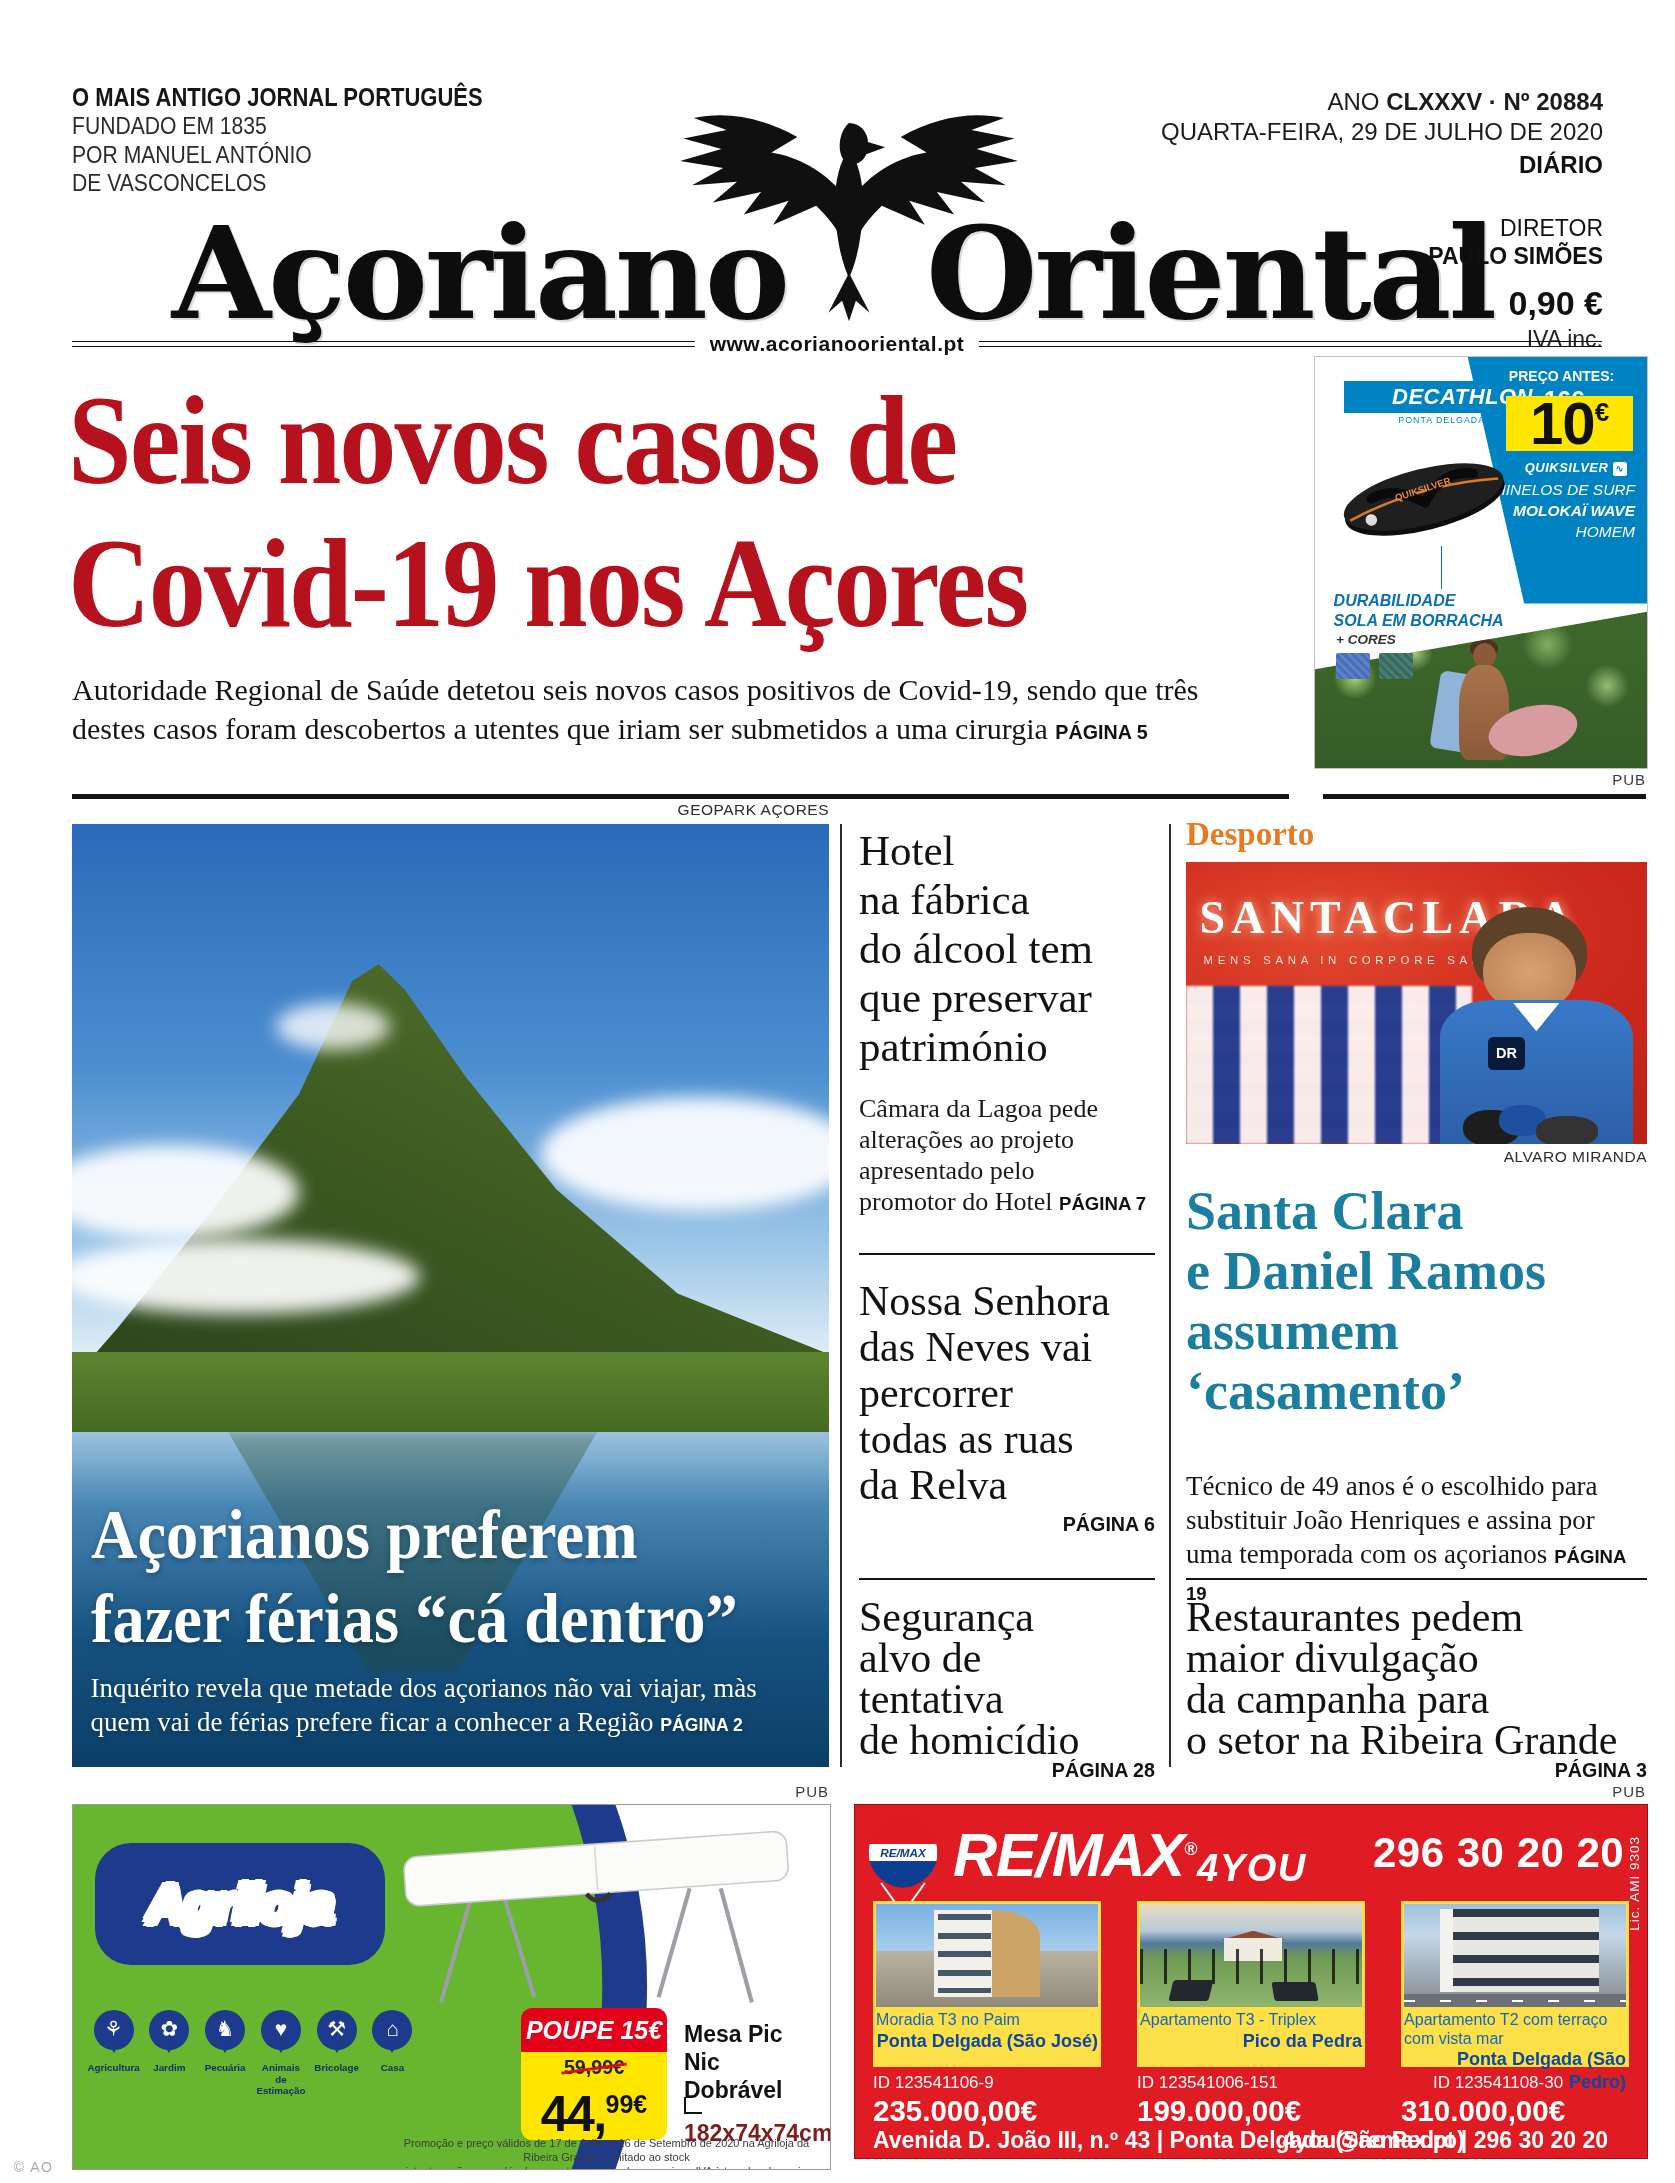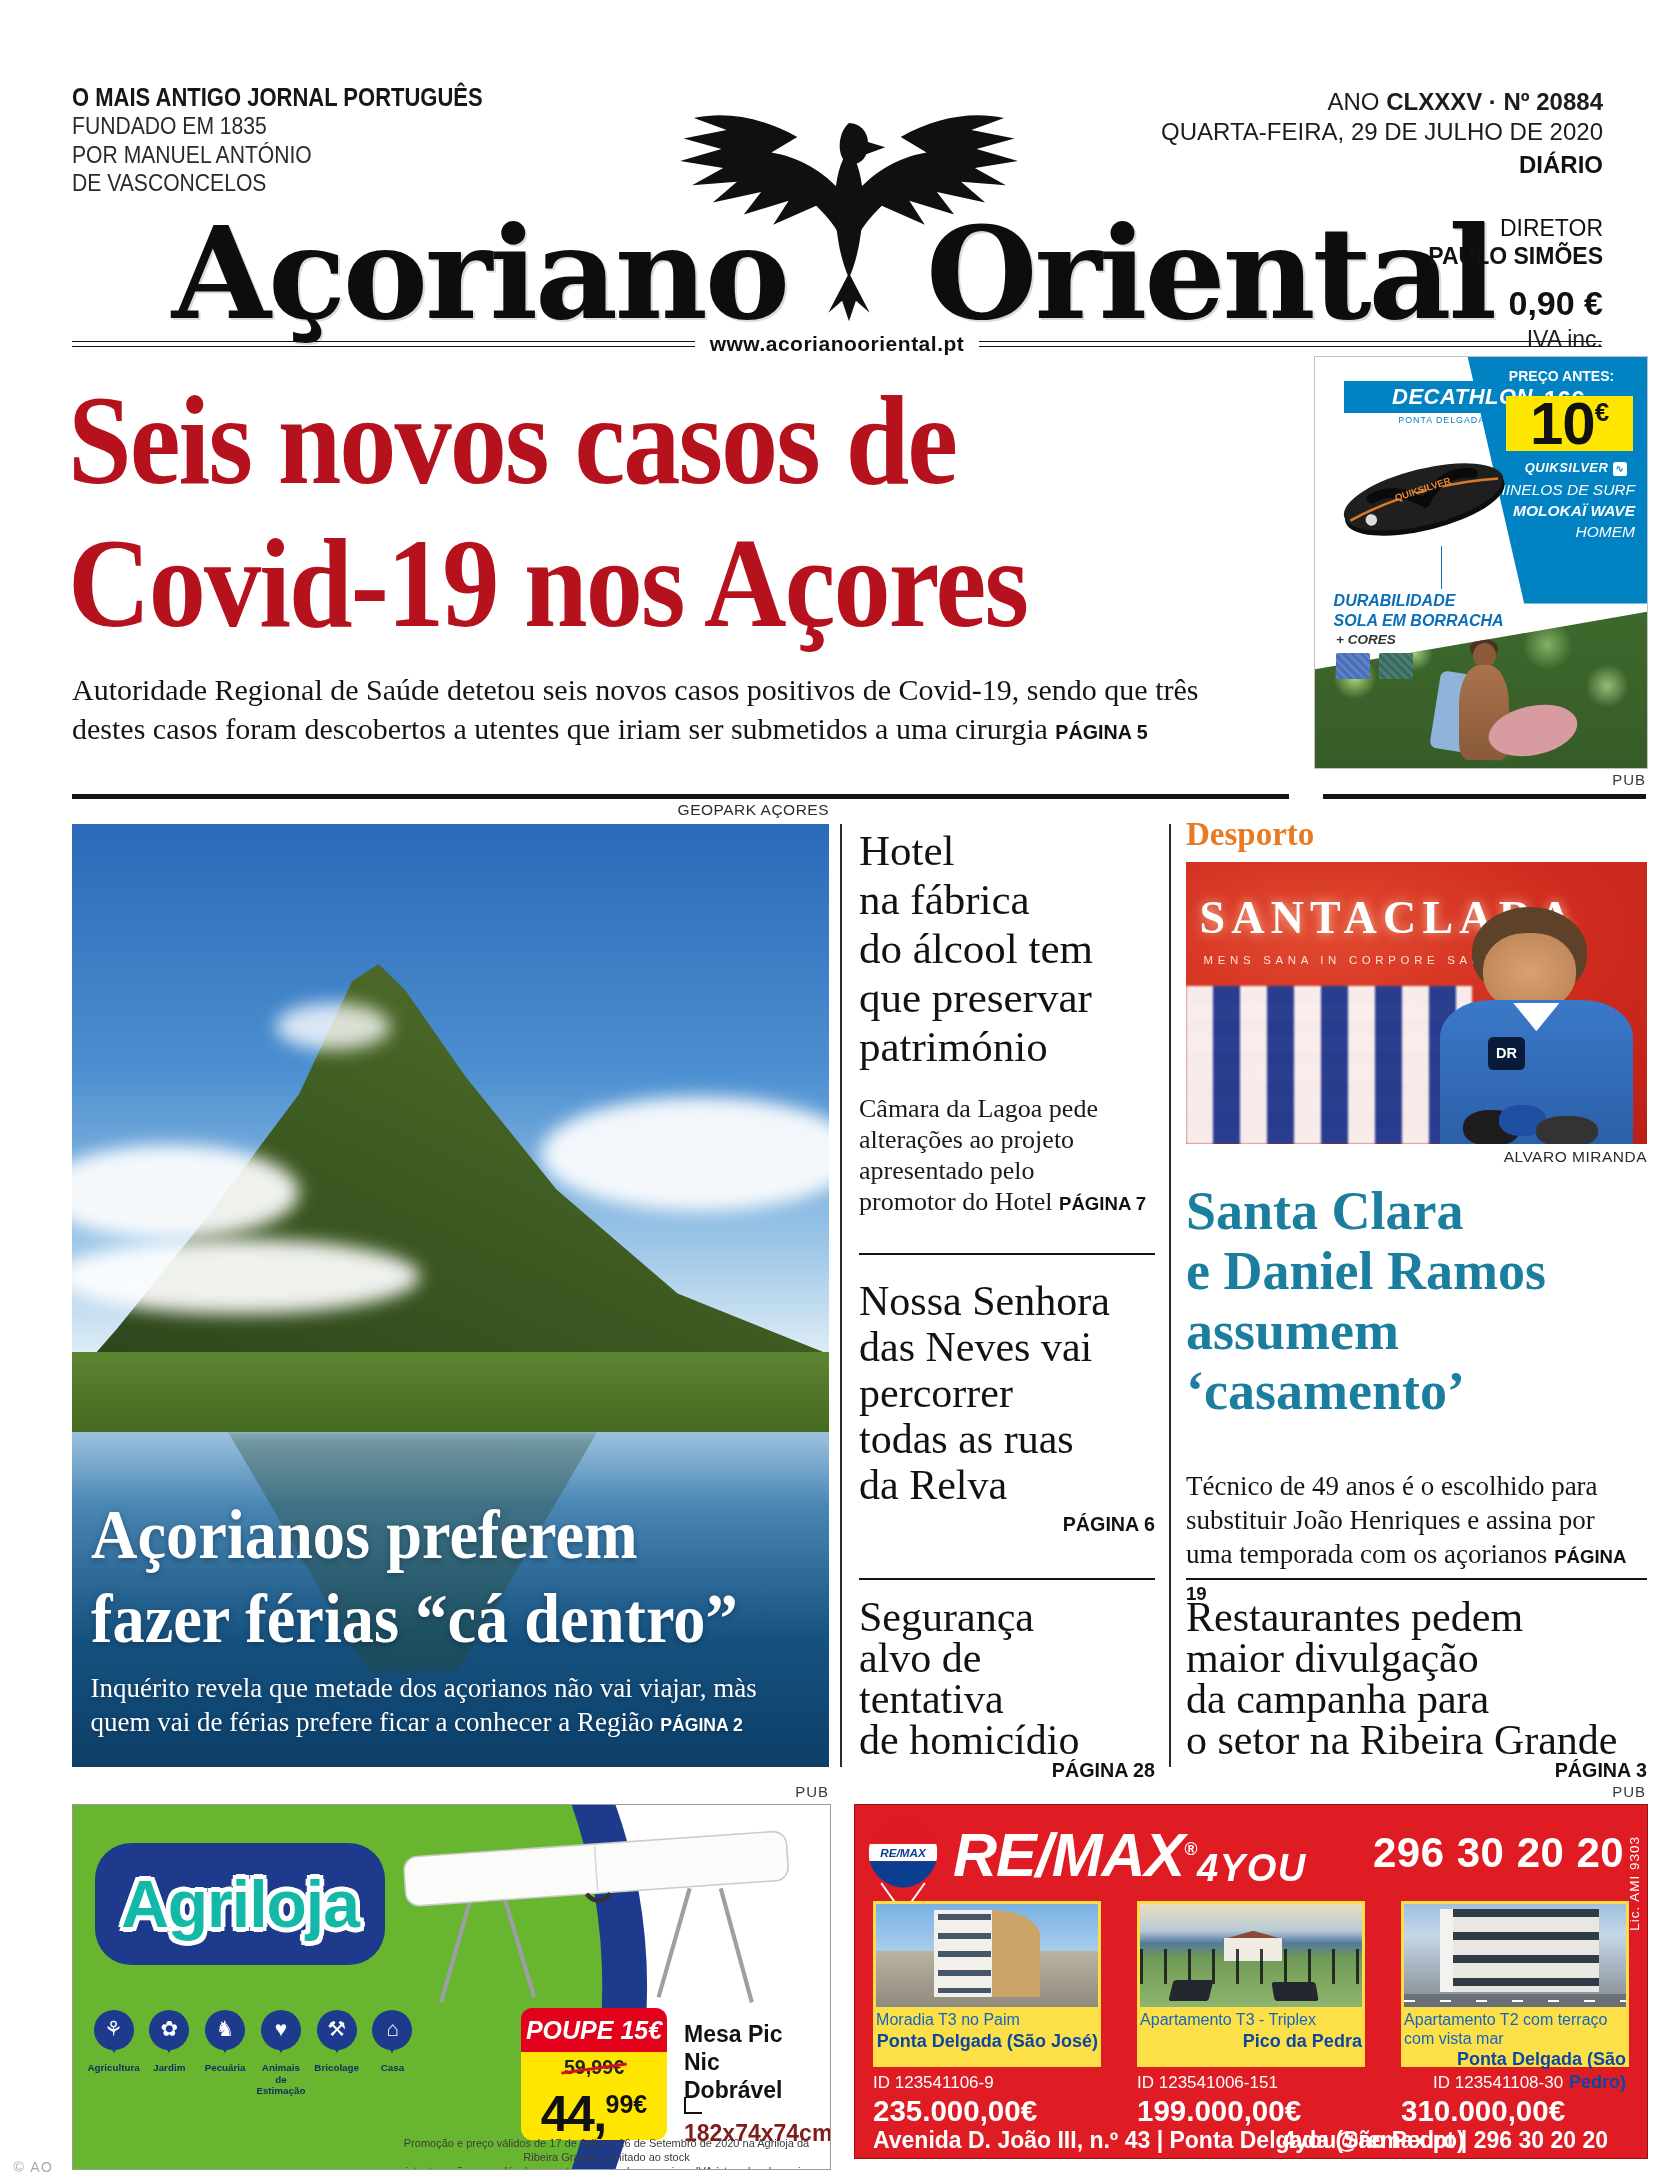--- a/index.html
+++ b/index.html
@@ -155,22 +155,22 @@
 
   
   #pub-agri{right:846px;top:1783px;}
   #pub-remax{right:29px;top:1783px;}
 
   #ad-agri{left:72px;top:1804px;width:757px;height:364px;background:#fff;border:0.5px solid #9a9a9a;overflow:hidden;}
   #agri-navy{left:0;top:-6%;width:79%;height:112%;background:#1e3a8c;clip-path:ellipse(76% 122% at 20% 50%);}
   #agri-green{left:0;top:-6%;width:76%;height:112%;background:#68b52f;clip-path:ellipse(74% 120% at 18% 50%);}
   #agri-logo-box{left:22px;top:38px;width:290px;height:122px;background:#1e3a8c;border-radius:36px;
                  display:flex;align-items:center;justify-content:center;}
-  #agri-logo-text{font-weight:bold;font-size:66px;color:#14b8a6;letter-spacing:-1px;
-     text-shadow:-3.6px -3.6px 0 #fff,3.6px -3.6px 0 #fff,-3.6px 3.6px 0 #fff,3.6px 3.6px 0 #fff,0 -4.7px 0 #fff,0 4.7px 0 #fff,-4.7px 0 0 #fff,4.7px 0 0 #fff;}
+  #agri-logo-text{font-weight:bold;font-size:52px;color:#ffffff;letter-spacing:-1px;
+     text-shadow:-3.6px -3.6px 0 #fff,3.6px -3.6px 0 #fff,-3.6px 3.6px 0 #fff,3.6px 3.6px 0 #fff,0 -4.7px 0 #fff,0 4.7px 0 #fff,-4.7px 0 0 #fff,4.7px 0 0 #fff;font-style:italic;}
   #agri-cats{left:14.5px;top:205px;width:331px;display:flex;justify-content:space-between;}
   .cat{width:52px;text-align:center;}
   .pin{width:40px;height:40px;border-radius:50%;background:#1e3a8c;margin:0 auto;position:relative;
        color:#fff;font-size:21px;line-height:38px;}
   .pin::after{content:"";position:absolute;left:50%;bottom:-8.8px;transform:translateX(-50%);
        border:6.7px solid transparent;border-top:10.4px solid #1e3a8c;}
   .cat-label{margin-top:12.4px;font-weight:bold;font-size:9.8px;line-height:11.4px;color:#123064;}
   #agri-table{left:311px;top:15.5px;width:430px;height:197px;}
   #poupe-badge{left:448px;top:203px;width:146px;height:45px;background:#e2001a;border-radius:11.4px 11.4px 0 0;
                color:#fff;font-weight:bold;font-style:italic;font-size:25px;line-height:45px;text-align:center;}

